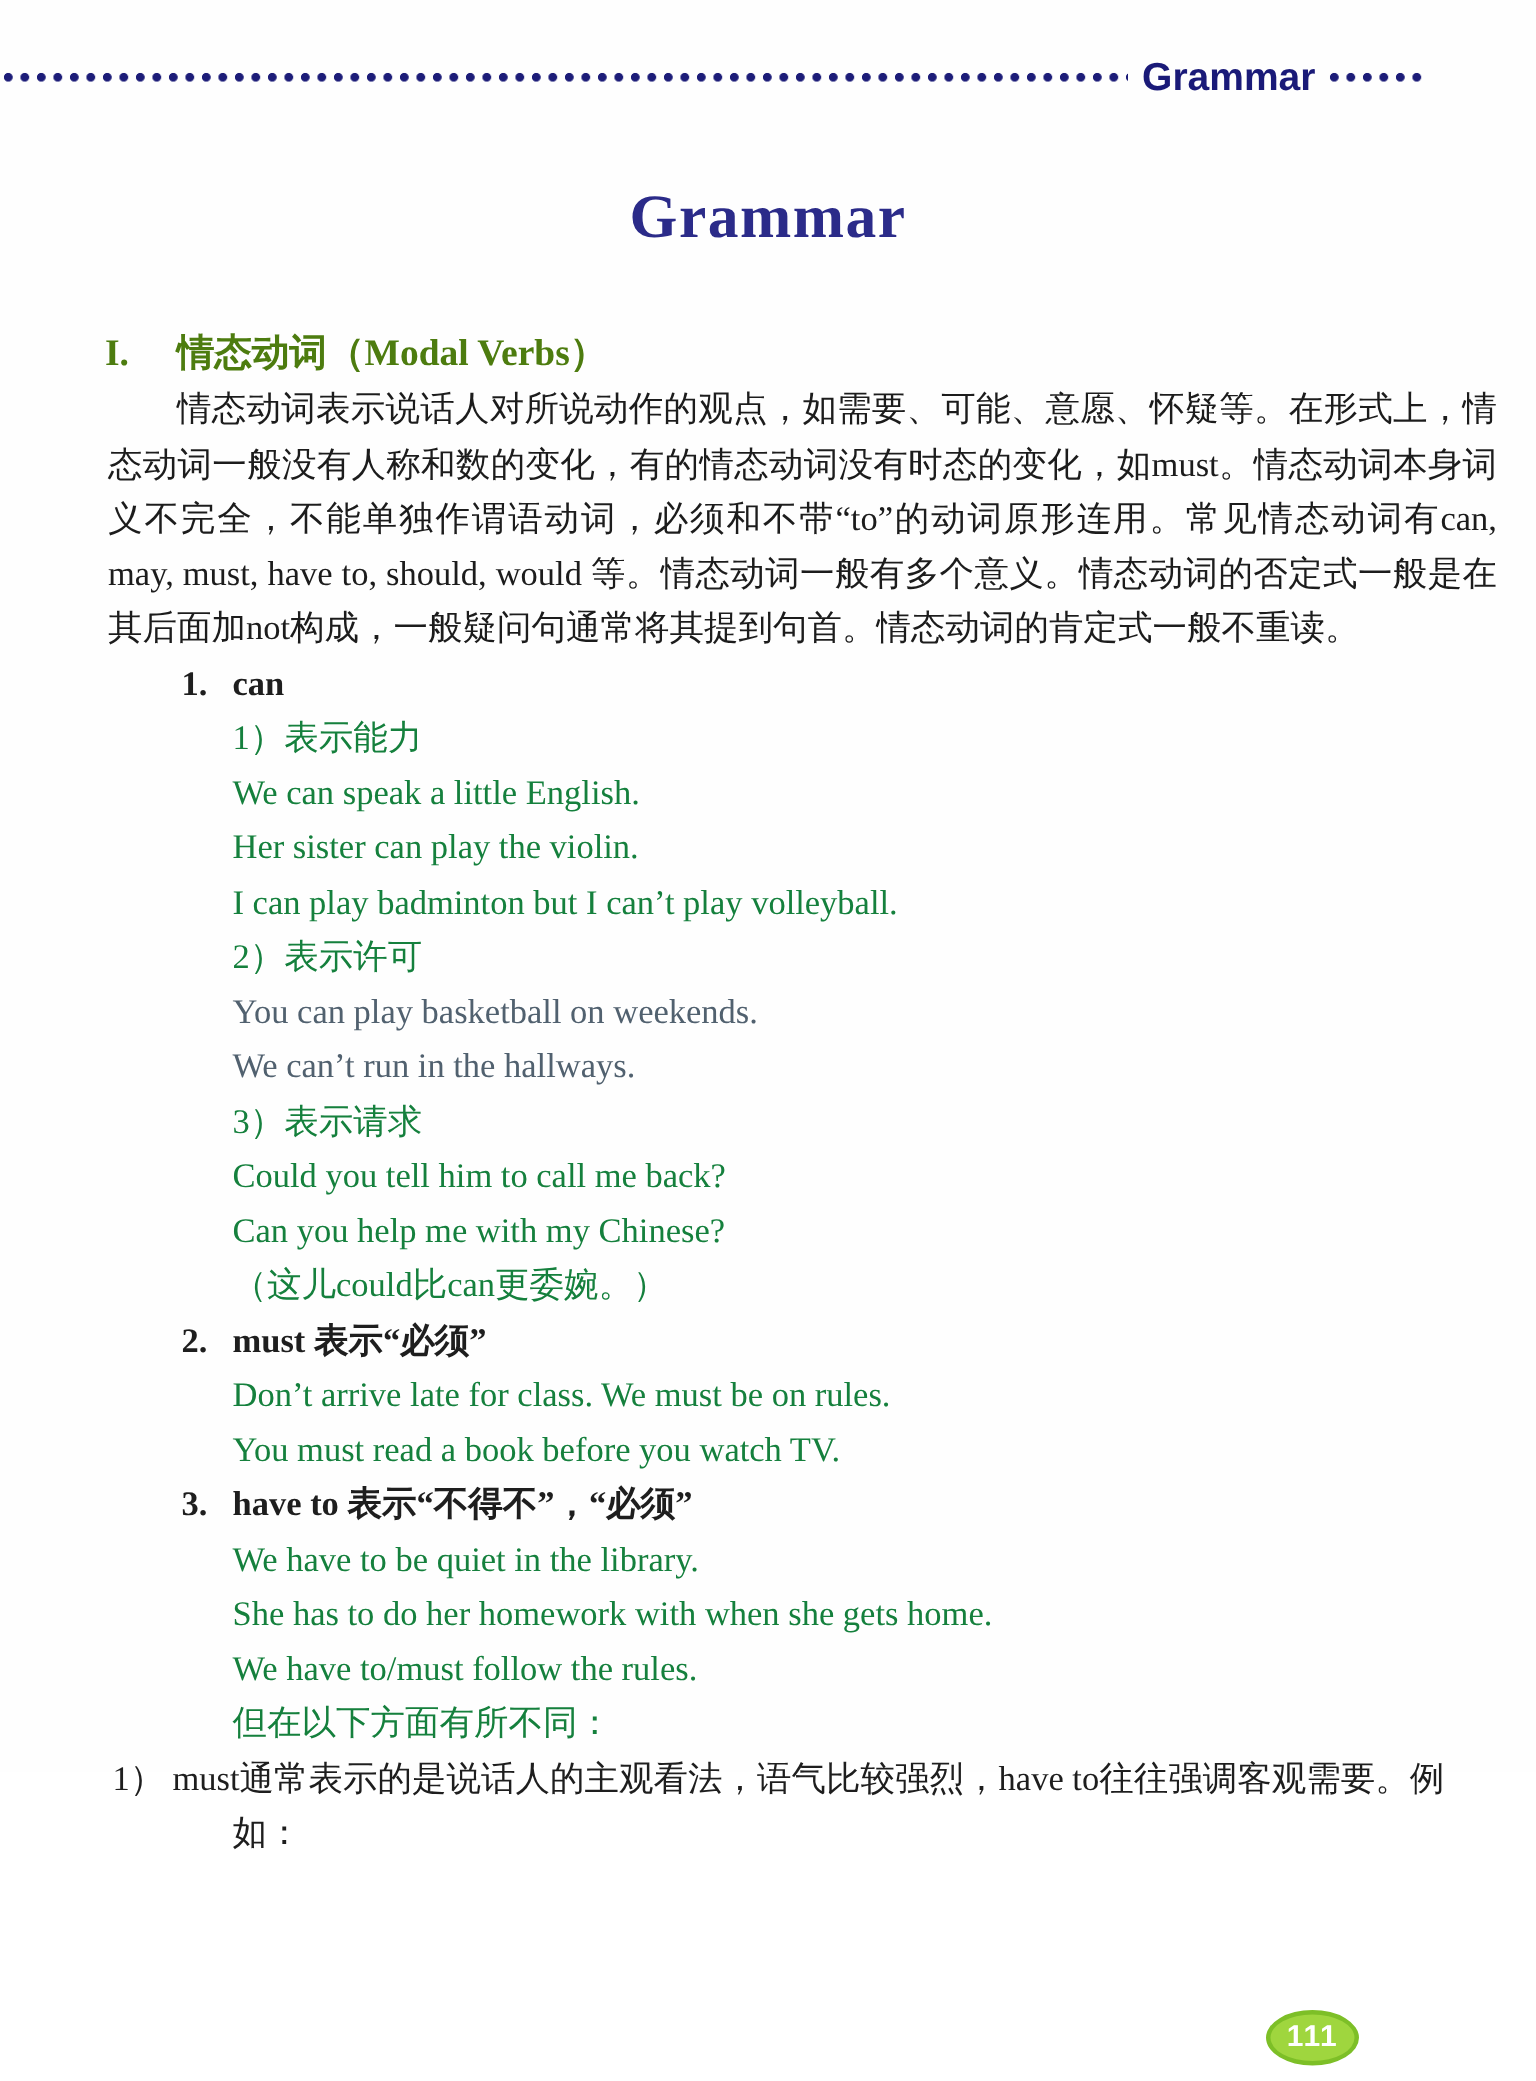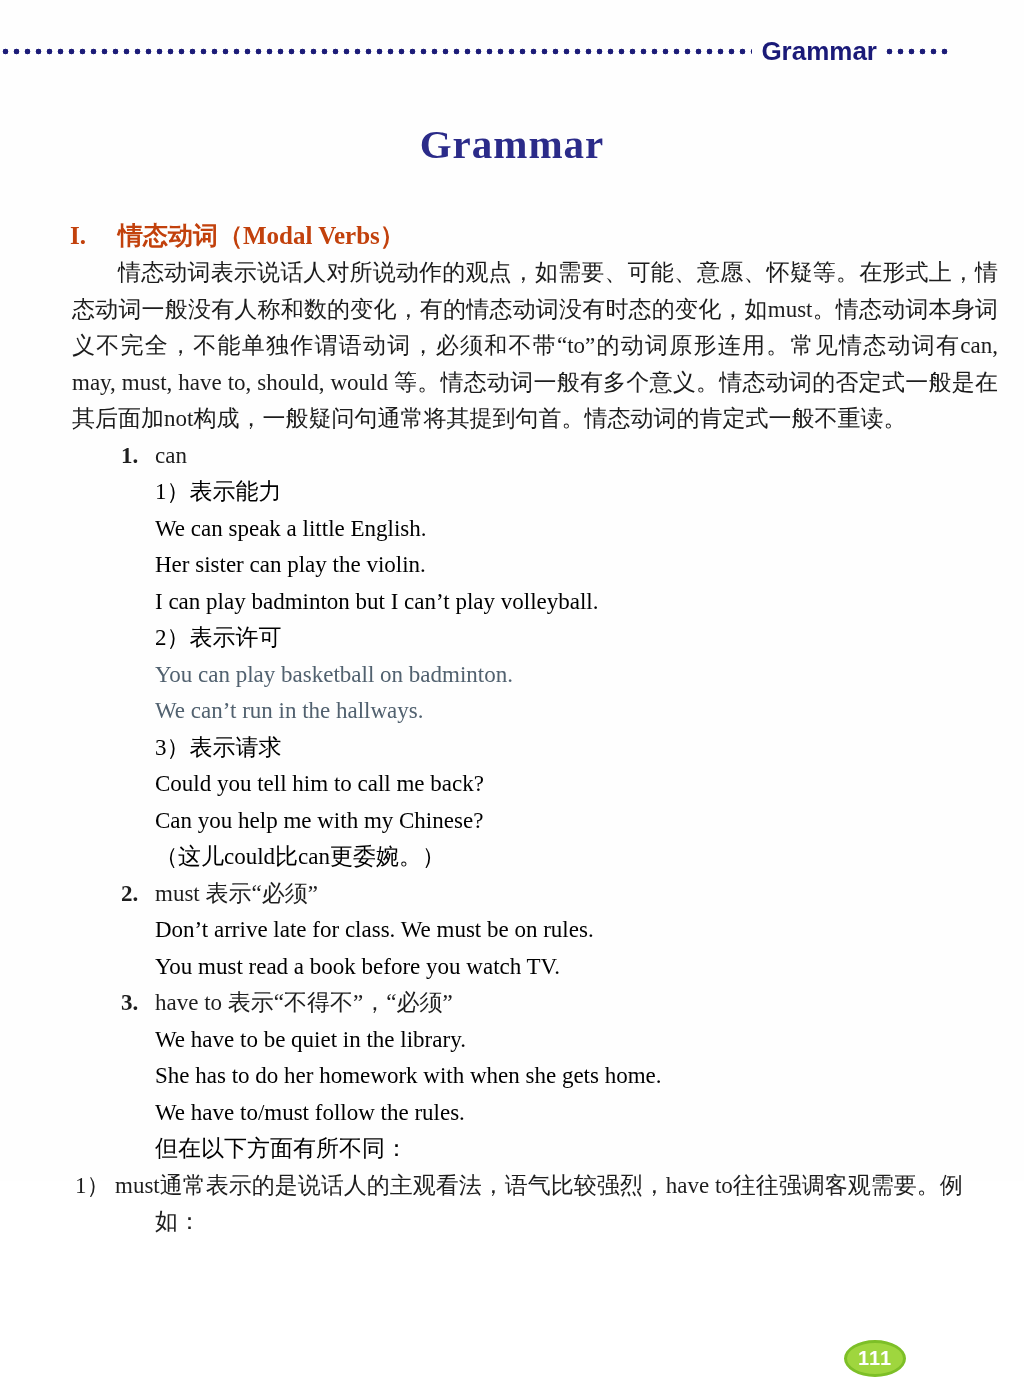--- a/index.html
+++ b/index.html
@@ -47,21 +47,21 @@
     font-weight:bold;
     color:#2b2b89;
     letter-spacing:1px;
   }
 
   
   .section-heading {
     margin:50px 58px 0 70px;
     font-size:25px;
     font-weight:bold;
-    color:#c2410c;
+    color:#4d7c0f;
     line-height:36px;
   }
   .section-heading .sec-num {
     display:inline-block;
     width:48px;
   }
 
   
   .intro {
     margin:1px 26px 0 72px;
@@ -77,28 +77,28 @@
     margin:0 58px 0 155px;
     font-size:23px;
     line-height:36.5px;
   }
   .line { white-space:normal; }
   .line .num { display:inline-block; }
   .line.item .num {
     width:34px; margin-left:-34px;
     font-weight:bold;
   }
-  .line.item .txt { font-weight:normal; }
+  .line.item .txt { font-weight:bold; }
   .line.hang {
     margin-left:-40px;
     padding-left:40px;
     text-indent:-40px;
   }
   .line.muted .txt { color:#51616f; }
-  .line.example .txt, .line.note .txt, .line.sub .txt { color:#000000; }
+  .line.example .txt, .line.note .txt, .line.sub .txt { color:#15803d; }
   .line.muted .txt { color:#51616f; }
 
   
   .page-badge {
     position:absolute;
     left:844px; top:1340px;
     width:62px; height:37px;
     background:#9fd63e;
     border:3px solid #7dbf27;
     border-radius:50%;
@@ -130,21 +130,21 @@
 
   <div class="intro">情态动词表示说话人对所说动作的观点，如需要、可能、意愿、怀疑等。在形式上，情态动词一般没有人称和数的变化，有的情态动词没有时态的变化，如must。情态动词本身词义不完全，不能单独作谓语动词，必须和不带“to”的动词原形连用。常见情态动词有can, may, must, have to, should, would 等。情态动词一般有多个意义。情态动词的否定式一般是在其后面加not构成，一般疑问句通常将其提到句首。情态动词的肯定式一般不重读。</div>
 
   <div class="body-lines">
       <div class="line item"><span class="num">1.</span><span class="txt">can</span></div>
       <div class="line sub"><span class="txt">1）表示能力</span></div>
       <div class="line example"><span class="txt">We can speak a little English.</span></div>
       <div class="line example"><span class="txt">Her sister can play the violin.</span></div>
       <div class="line example"><span class="txt">I can play badminton but I can’t play volleyball.</span></div>
       <div class="line sub"><span class="txt">2）表示许可</span></div>
-      <div class="line example muted"><span class="txt">You can play basketball on badminton.</span></div>
+      <div class="line example muted"><span class="txt">You can play basketball on weekends.</span></div>
       <div class="line example muted"><span class="txt">We can’t run in the hallways.</span></div>
       <div class="line sub"><span class="txt">3）表示请求</span></div>
       <div class="line example"><span class="txt">Could you tell him to call me back?</span></div>
       <div class="line example"><span class="txt">Can you help me with my Chinese?</span></div>
       <div class="line note"><span class="txt">（这儿could比can更委婉。）</span></div>
       <div class="line item"><span class="num">2.</span><span class="txt">must 表示“必须”</span></div>
       <div class="line example"><span class="txt">Don’t arrive late for class. We must be on rules.</span></div>
       <div class="line example"><span class="txt">You must read a book before you watch TV.</span></div>
       <div class="line item"><span class="num">3.</span><span class="txt">have to 表示“不得不”，“必须”</span></div>
       <div class="line example"><span class="txt">We have to be quiet in the library.</span></div>

